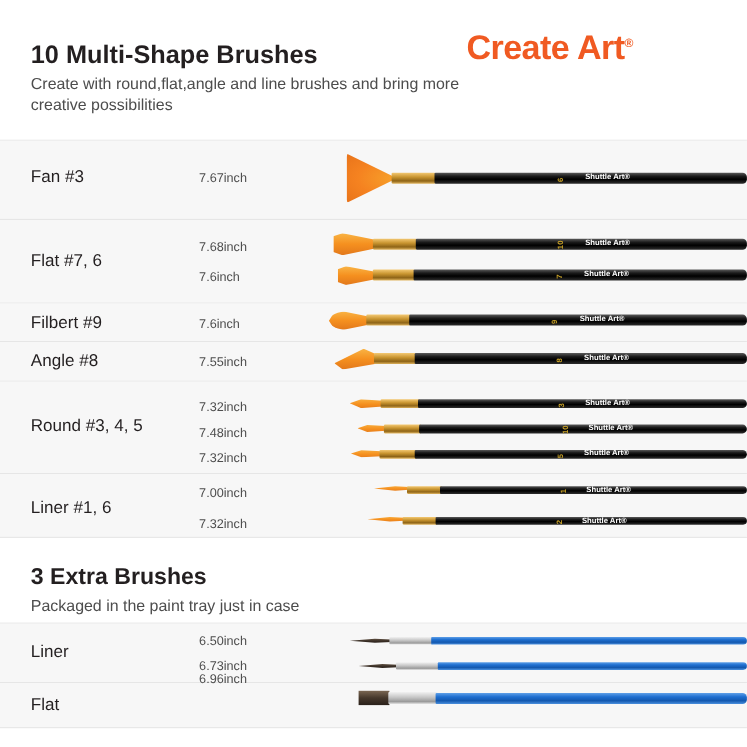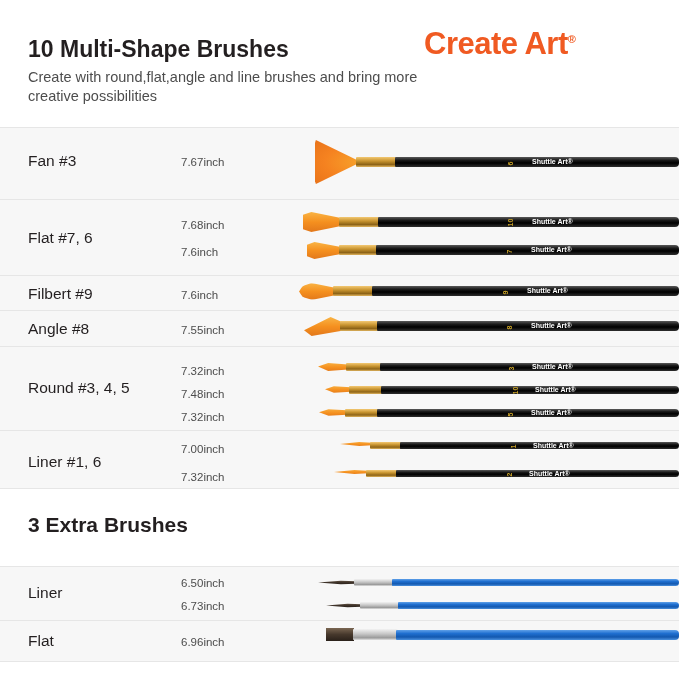--- a/index.html
+++ b/index.html
@@ -163,27 +163,28 @@
   <div class="rowlabel" style="left:28px;top:379px;">Round #3, 4, 5</div>
   <div class="len" style="left:181px;top:365px;">7.32inch</div>
   <div class="len" style="left:181px;top:388px;">7.48inch</div>
   <div class="len" style="left:181px;top:411px;">7.32inch</div>
 
   <div class="rowlabel" style="left:28px;top:453px;">Liner #1, 6</div>
   <div class="len" style="left:181px;top:443px;">7.00inch</div>
   <div class="len" style="left:181px;top:471px;">7.32inch</div>
 
   <div class="h2">3 Extra Brushes</div>
+  <div class="sub2">Packaged in the paint tray just in case</div>
 
   <div class="rowlabel" style="left:28px;top:584px;">Liner</div>
   <div class="len" style="left:181px;top:577px;">6.50inch</div>
   <div class="len" style="left:181px;top:600px;">6.73inch</div>
 
   <div class="rowlabel" style="left:28px;top:632px;">Flat</div>
-  <div class="len" style="left:181px;top:636px;">6.96inch</div>
+  <div class="len" style="left:181px;top:612px;">6.96inch</div>
 
   <div class="brush" style="left:310px;top:140px;width:369px;height:48px;">
 
     <div class="bristle-fan" style="left:5px;top:0px;width:44px;height:44px;clip-path:polygon(100% 48%,100% 52%,2% 100%,0% 94%,0% 6%,2% 0%);"></div>
 
     <div class="ferrule" style="left:46px;top:17px;width:40px;height:10px;"></div>
 
     <div class="handle" style="left:85px;top:17px;width:284px;height:10px;"></div>
     <div class="size-num" style="left:196px;top:18px;width:8px;">6</div>
     <div class="logo-s" style="left:222px;top:18px;">Shuttle Art®</div>

